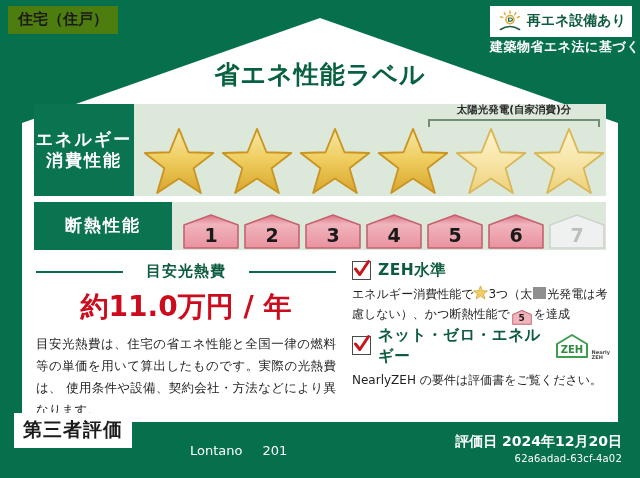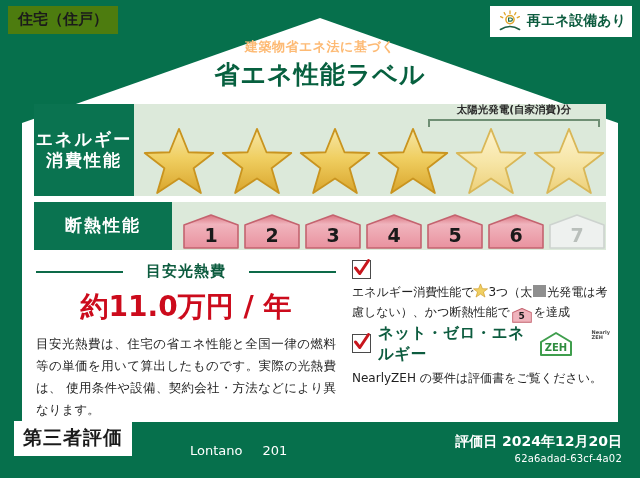--- a/index.html
+++ b/index.html
@@ -26,21 +26,21 @@
   }
   .renbadge{
     position:absolute;right:8px;top:6px;background:#ffffff;
     display:flex;align-items:center;gap:5px;padding:4px 6px 5px 8px;
   }
   .renbadge .txt{font-size:14px;font-weight:bold;color:#0d5c3f;}
   .sun{width:24px;height:22px;display:block;}
   .titlewrap{
     position:absolute;left:0;top:38px;width:640px;text-align:center;
   }
-  .t-sub{font-size:13px;font-weight:bold;color:#fdba74;letter-spacing:0.5px;}
+  .t-sub{font-size:13px;font-weight:bold;color:#ffffff;letter-spacing:0.5px;text-align:right;}
   .t-main{font-size:25px;font-weight:bold;color:#07603f;letter-spacing:1px;margin-top:2px;}
 
   
   .rowband{
     position:absolute;left:34px;width:572px;background:#dce9da;
     display:flex;align-items:center;
   }
   #row-energy{top:104px;height:92px;}
   #row-insul{top:202px;height:48px;}
   .rowlabel{
@@ -100,26 +100,26 @@
   .zehbody{font-size:12px;color:#1f1f1f;line-height:1.65;margin-top:4px;}
   .inlstar{display:inline-block;vertical-align:-2px;}
   .redact{display:inline-block;width:13px;height:12px;background:#8f8f8f;
           vertical-align:-1px;margin:0 1px;}
   .chipfive{
     display:inline-block;vertical-align:-3px;width:20px;height:15px;
     position:relative;margin:0 2px;
   }
   .zehlogo{width:40px;height:28px;flex:none;}
   .nearly{font-size:5px;color:#4a4a4a;line-height:1;font-weight:bold;}
-  .logowrap{display:flex;gap:16px;}
+  .logowrap{display:flex;align-items:flex-end;gap:0;}
   .gap2{}
 
   
   .belsbox{
-    position:absolute;left:14px;bottom:22px;background:#ffffff;
+    position:absolute;left:14px;bottom:30px;background:#ffffff;
     display:flex;align-items:center;gap:8px;padding:4px 9px 5px 9px;
   }
   .bels-jp{font-size:19px;font-weight:bold;color:#1b1b1b;letter-spacing:1px;}
   .bels-en{font-size:22px;font-weight:bold;color:#1f9d45;letter-spacing:-0.5px;}
   .projname{
     position:absolute;left:190px;bottom:20px;color:#ffffff;font-size:13px;
     display:flex;gap:20px;
   }
   .footright{
     position:absolute;right:18px;bottom:14px;text-align:right;color:#ffffff;
@@ -276,20 +276,21 @@
   </div>
 
   <div class="rightcol">
 
     <div class="zehrow">
       <span class="chk">
         <svg width="18" height="20" viewBox="0 0 18 20">
           <path d="M2.5 10 L6.8 15.5 L15.5 2.5" fill="none" stroke="#c8161d" stroke-width="3" stroke-linecap="round" stroke-linejoin="round"></path>
         </svg>
       </span>
+      <span class="zehtitle">ZEH水準</span>
     </div>
     <div class="zehbody">
       <span>エネルギー消費性能で</span><svg class="inlstar" width="15" height="15" viewBox="0 0 100 96">
           <polygon points="50,4 63,36 97,37 70,58 80,92 50,72 20,92 30,58 3,37 37,36" fill="#f0cf62" stroke="#c9941f" stroke-width="4"></polygon>
         </svg><span>3つ（太</span><span class="redact"></span><span>光発電</span><span>は考慮しない）、かつ断熱性能で</span><span class="chipfive"><svg width="20" height="15" viewBox="0 0 58 36" preserveAspectRatio="none" style="position:absolute;left:0;top:0;">
             <polygon points="29,1 56,11 56,34 2,34 2,11" fill="#f0b4bd" stroke="#c4636f" stroke-width="2.5"></polygon>
           </svg><span style="position:relative;z-index:2;display:block;text-align:center;font-size:9px;font-weight:bold;line-height:16px;color:#1a1a1a;">5</span></span><span>を達成</span>
     </div>
 
     <div class="zehrow gap2">

